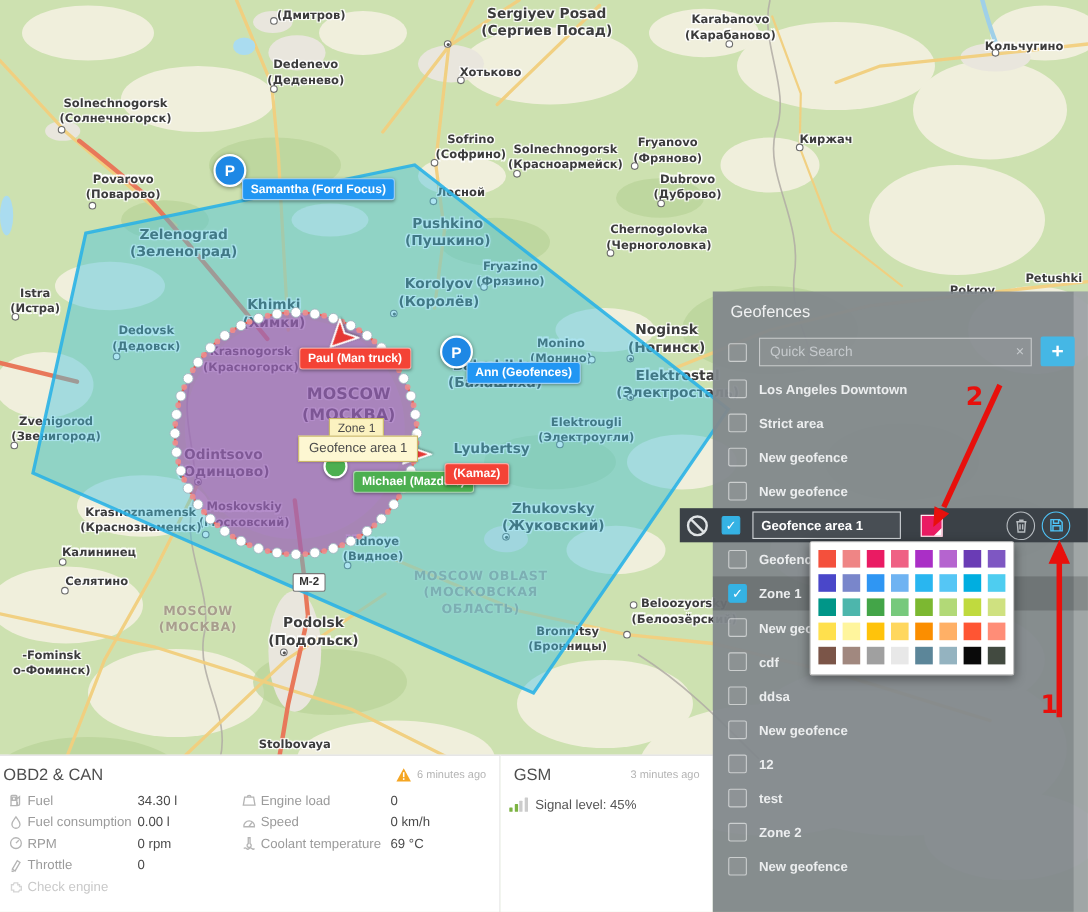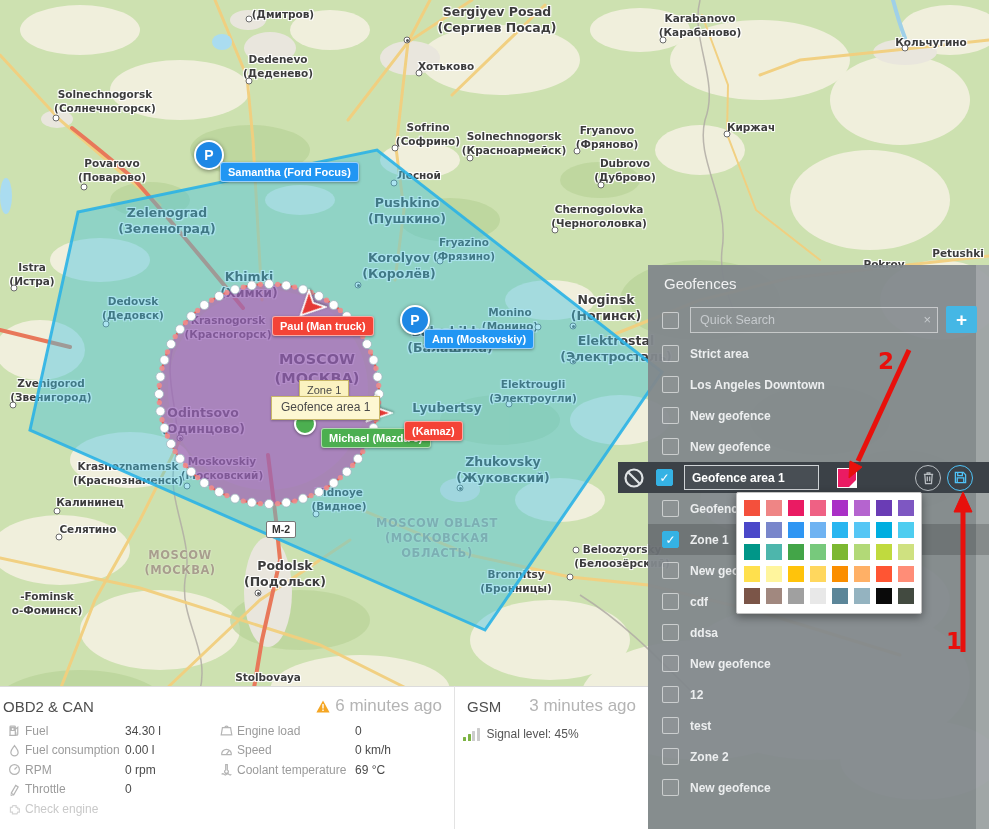--- a/index.html
+++ b/index.html
@@ -44,21 +44,21 @@
     font-size:12px;padding:3px 9px;white-space:nowrap;box-shadow:0 1px 2px rgba(0,0,0,.25);line-height:1.3;}
   .geo-label.small{font-size:11px;padding:2px 7px;background:#fbf2c0;}
 
   
   .obd-sec{position:absolute;left:0;top:686px;width:455px;height:143px;background:#fff;
     border-top:1px solid #dcdcdc;border-right:1px solid #e3e3e3;box-sizing:border-box;}
   .gsm-sec{position:absolute;left:455px;top:686px;width:193px;height:143px;background:#fff;
     border-top:1px solid #dcdcdc;box-sizing:border-box;}
   .sec-head{display:flex;align-items:center;padding:9px 12px 5px 8px;}
   .sec-title{font-size:15px;color:#4e4e4e;}
-  .sec-updated{margin-left:auto;font-size:17px;color:#b4b4b4;display:flex;align-items:center;gap:5px;}
+  .sec-updated{margin-left:auto;font-size:10px;color:#b4b4b4;display:flex;align-items:center;gap:5px;}
   .obd-cols{display:flex;padding-left:8px;}
   .obd-col1{width:212px;}
   .obd-col2{width:230px;}
   .obd-row{display:flex;align-items:center;height:19.5px;font-size:12px;}
   .obd-row .ic{width:17px;flex:none;display:flex;align-items:center;}
   .obd-row .lbl{color:#9b9b9b;flex:none;}
   .obd-col1 .lbl{width:100px;}
   .obd-col2 .lbl{width:118px;}
   .obd-row .val{color:#4a4a4a;}
   .obd-row.inactive .lbl{color:#c9c9c9;}
@@ -218,21 +218,21 @@
           <div>(Дмитров)</div>
         </div>
         <div class="city-dot" style="left: 249px; top: 19px;"></div>
         <div class="map-label lg" style="left: 497px; top: 4px;">
           <div>Sergiyev Posad</div>
           <div>(Сергиев Посад)</div>
         </div>
         <div class="city-dot" style="left: 407px; top: 40px;">
           <div class="inner"></div>
         </div>
-        <div class="map-label sm" style="left: 700px; top: 12px;">
+        <div class="map-label sm" style="left: 664px; top: 12px;">
           <div>Karabanovo</div>
           <div>(Карабаново)</div>
         </div>
         <div class="city-dot" style="left: 663px; top: 40px;"></div>
         <div class="map-label sm" style="left: 931px; top: 36px;">
           <div>Кольчугино</div>
         </div>
         <div class="city-dot" style="left: 905px; top: 48px;"></div>
         <div class="map-label sm" style="left: 278px; top: 53px;">
           <div>Dedenevo</div>
@@ -535,21 +535,21 @@
     <div class="veh-label blue" style="left:220px;top:162px;">Samantha (Ford Focus)</div>
 
     <svg class="arrow-marker" style="left:296px;top:294px;transform:rotate(-135deg);" viewBox="0 0 22 22">
       <path d="M11,1 L21,21 L11,16 L1,21 Z" fill="#e53935" stroke="#fff" stroke-width="1.5"></path>
     </svg>
     <div class="veh-label red" style="left:272px;top:316px;">Paul (Man truck)</div>
 
     <div class="p-marker" style="left:400px;top:305px;">
         <span>P</span>
       </div>
-    <div class="veh-label blue" style="left:424px;top:329px;">Ann (Moskovskiy)</div>
+    <div class="veh-label blue" style="left:424px;top:329px;">Ann (Geofences)</div>
 
     <div class="dot-marker" style="left:294px;top:413px;"></div>
 
     <svg class="arrow-marker" style="left:362px;top:400px;transform:rotate(-135deg);" viewBox="0 0 22 22">
       <path d="M11,1 L21,21 L11,16 L1,21 Z" fill="#e53935" stroke="#fff" stroke-width="1.5"></path>
     </svg>
 
     <div class="geo-label small" style="left:299px;top:380px;">Zone 1</div>
     <div class="geo-label" style="left:271px;top:396px;">Geofence area 1</div>
 
@@ -677,25 +677,25 @@
       <div class="gf-cb"></div>
       <div class="search-wrap">
         <input class="search-input" type="text" placeholder="Quick Search" style="">
         <span class="search-clear">×</span>
       </div>
       <div class="add-btn">+</div>
     </div>
     <div id="gf-list">
         <div class="gf-row">
           <div class="gf-cb"></div>
+          <span class="lab">Los Angeles Downtown</span>
+        </div>
+        <div class="gf-row">
+          <div class="gf-cb"></div>
           <span class="lab">Strict area</span>
-        </div>
-        <div class="gf-row">
-          <div class="gf-cb"></div>
-          <span class="lab">Los Angeles Downtown</span>
         </div>
         <div class="gf-row">
           <div class="gf-cb"></div>
           <span class="lab">New geofence</span>
         </div>
         <div class="gf-row">
           <div class="gf-cb"></div>
           <span class="lab">New geofence</span>
         </div>
         <div class="gf-edit">

